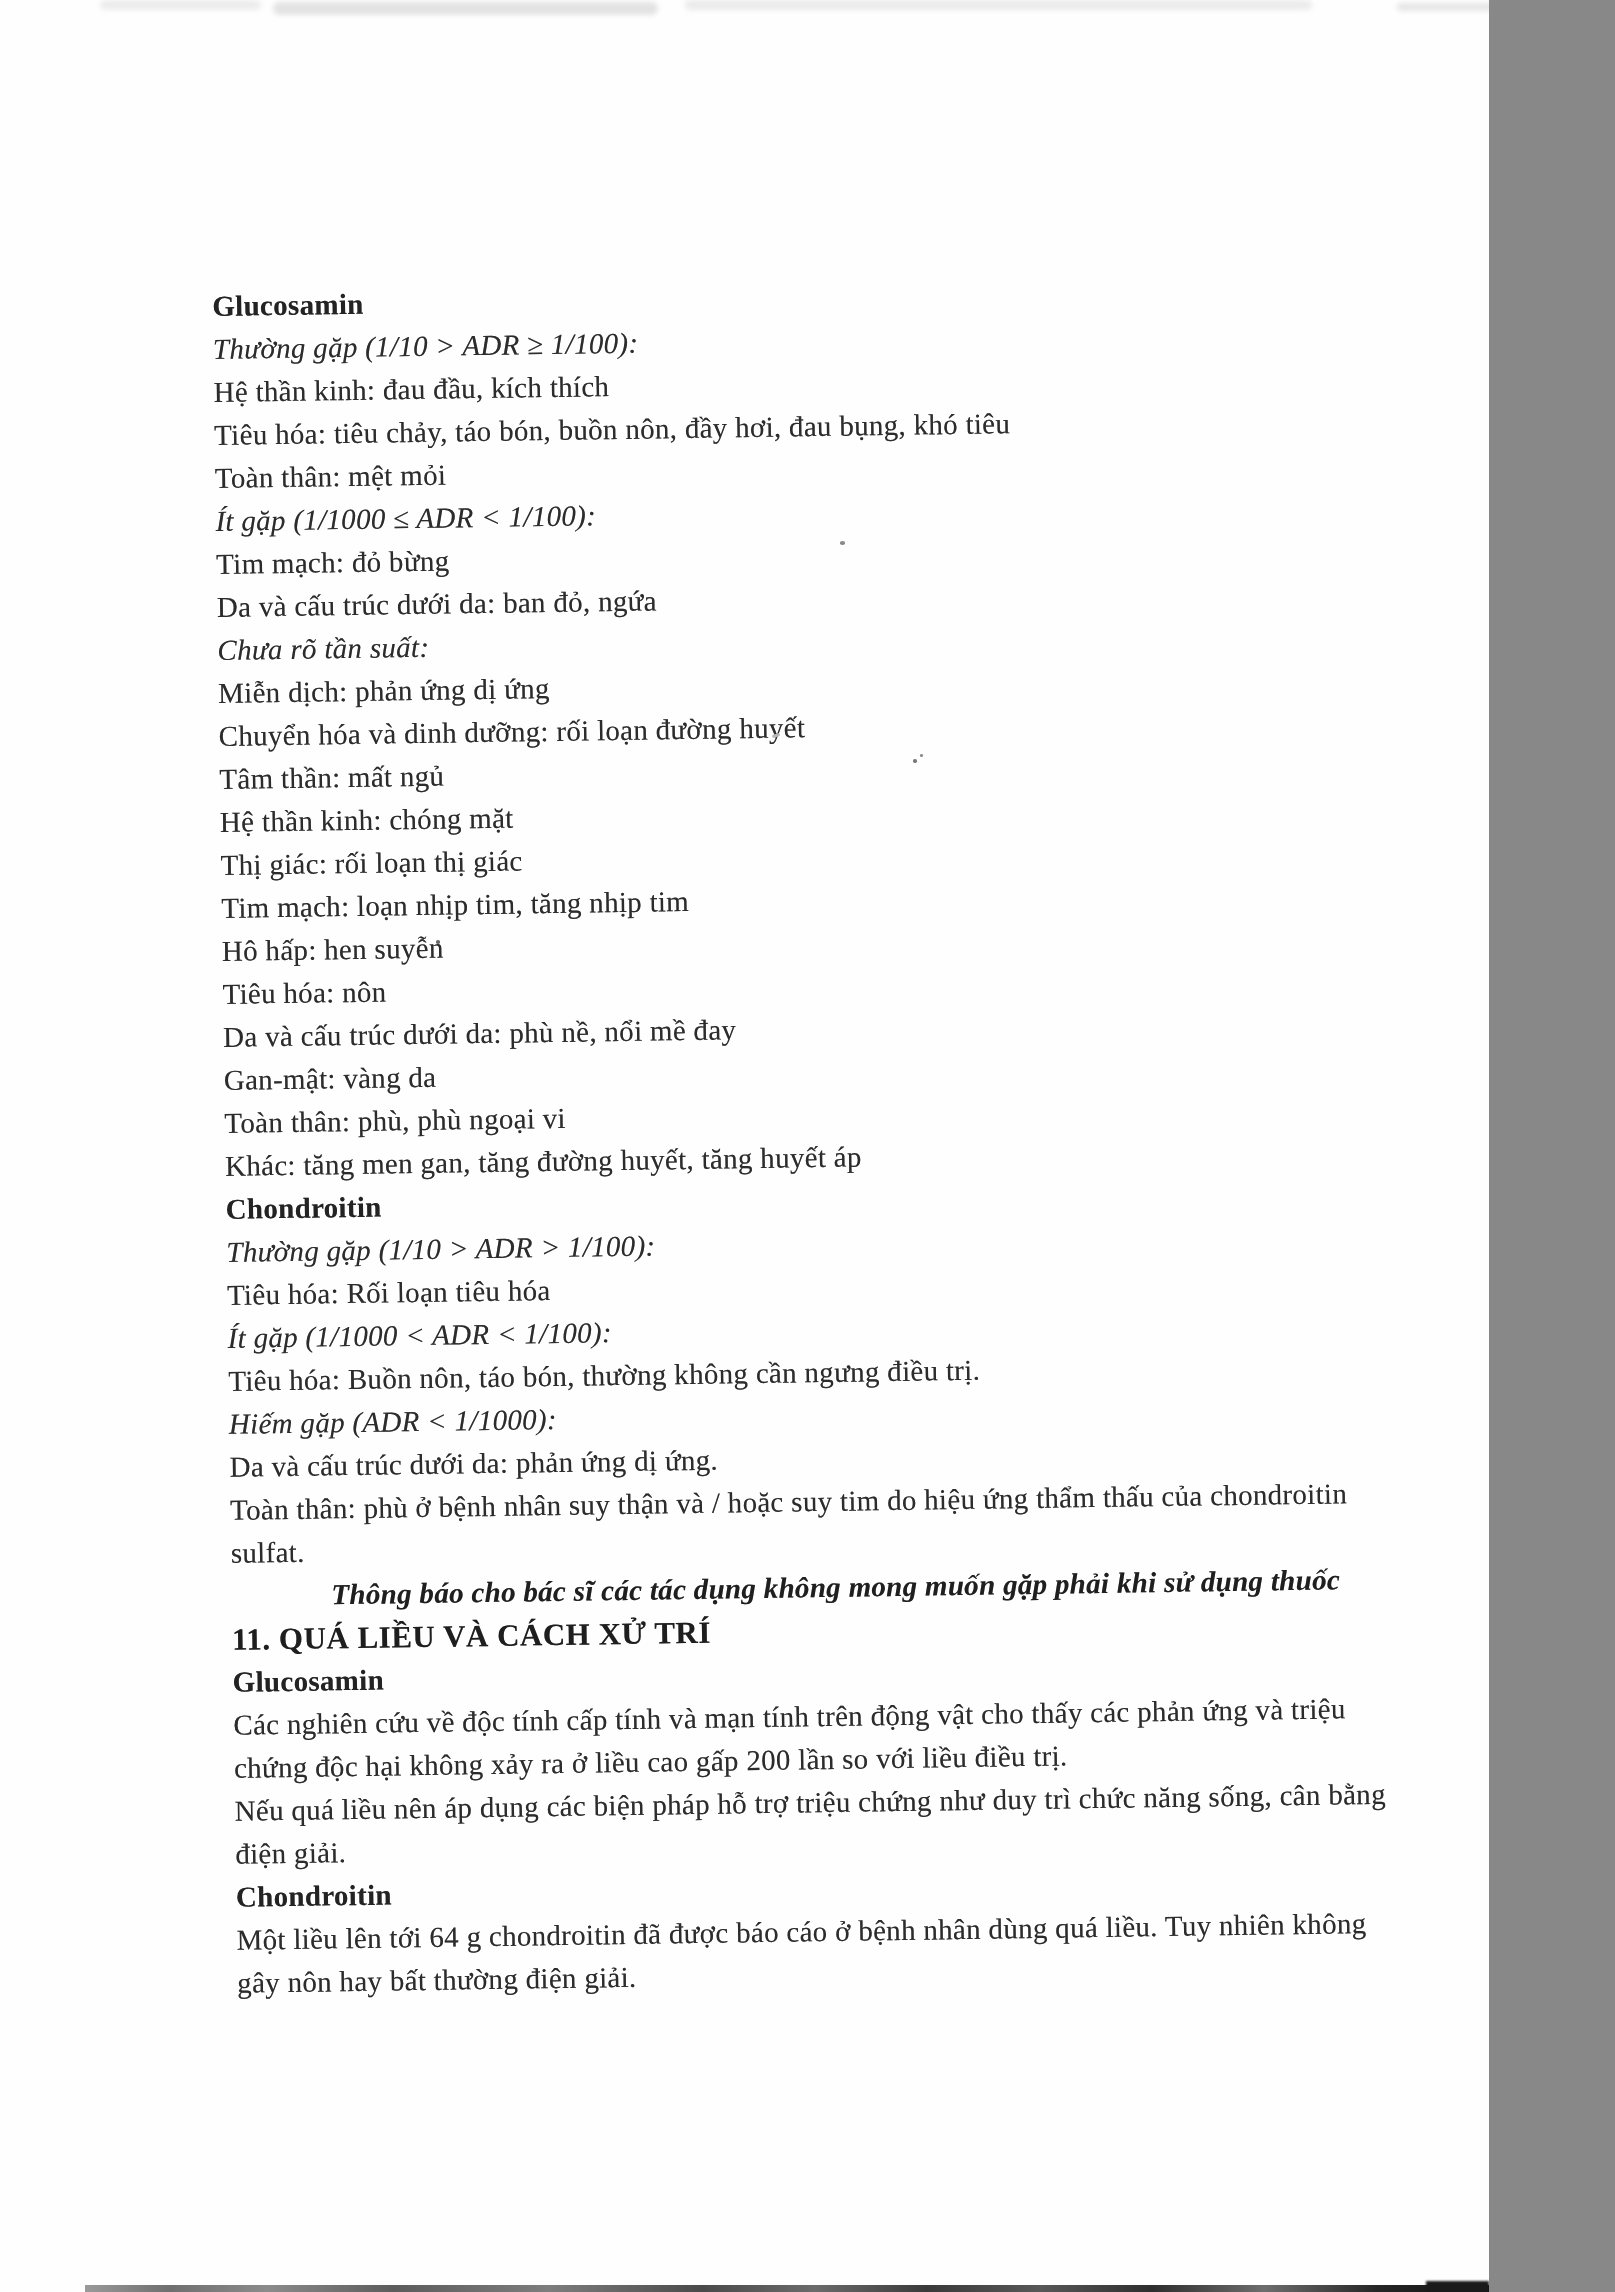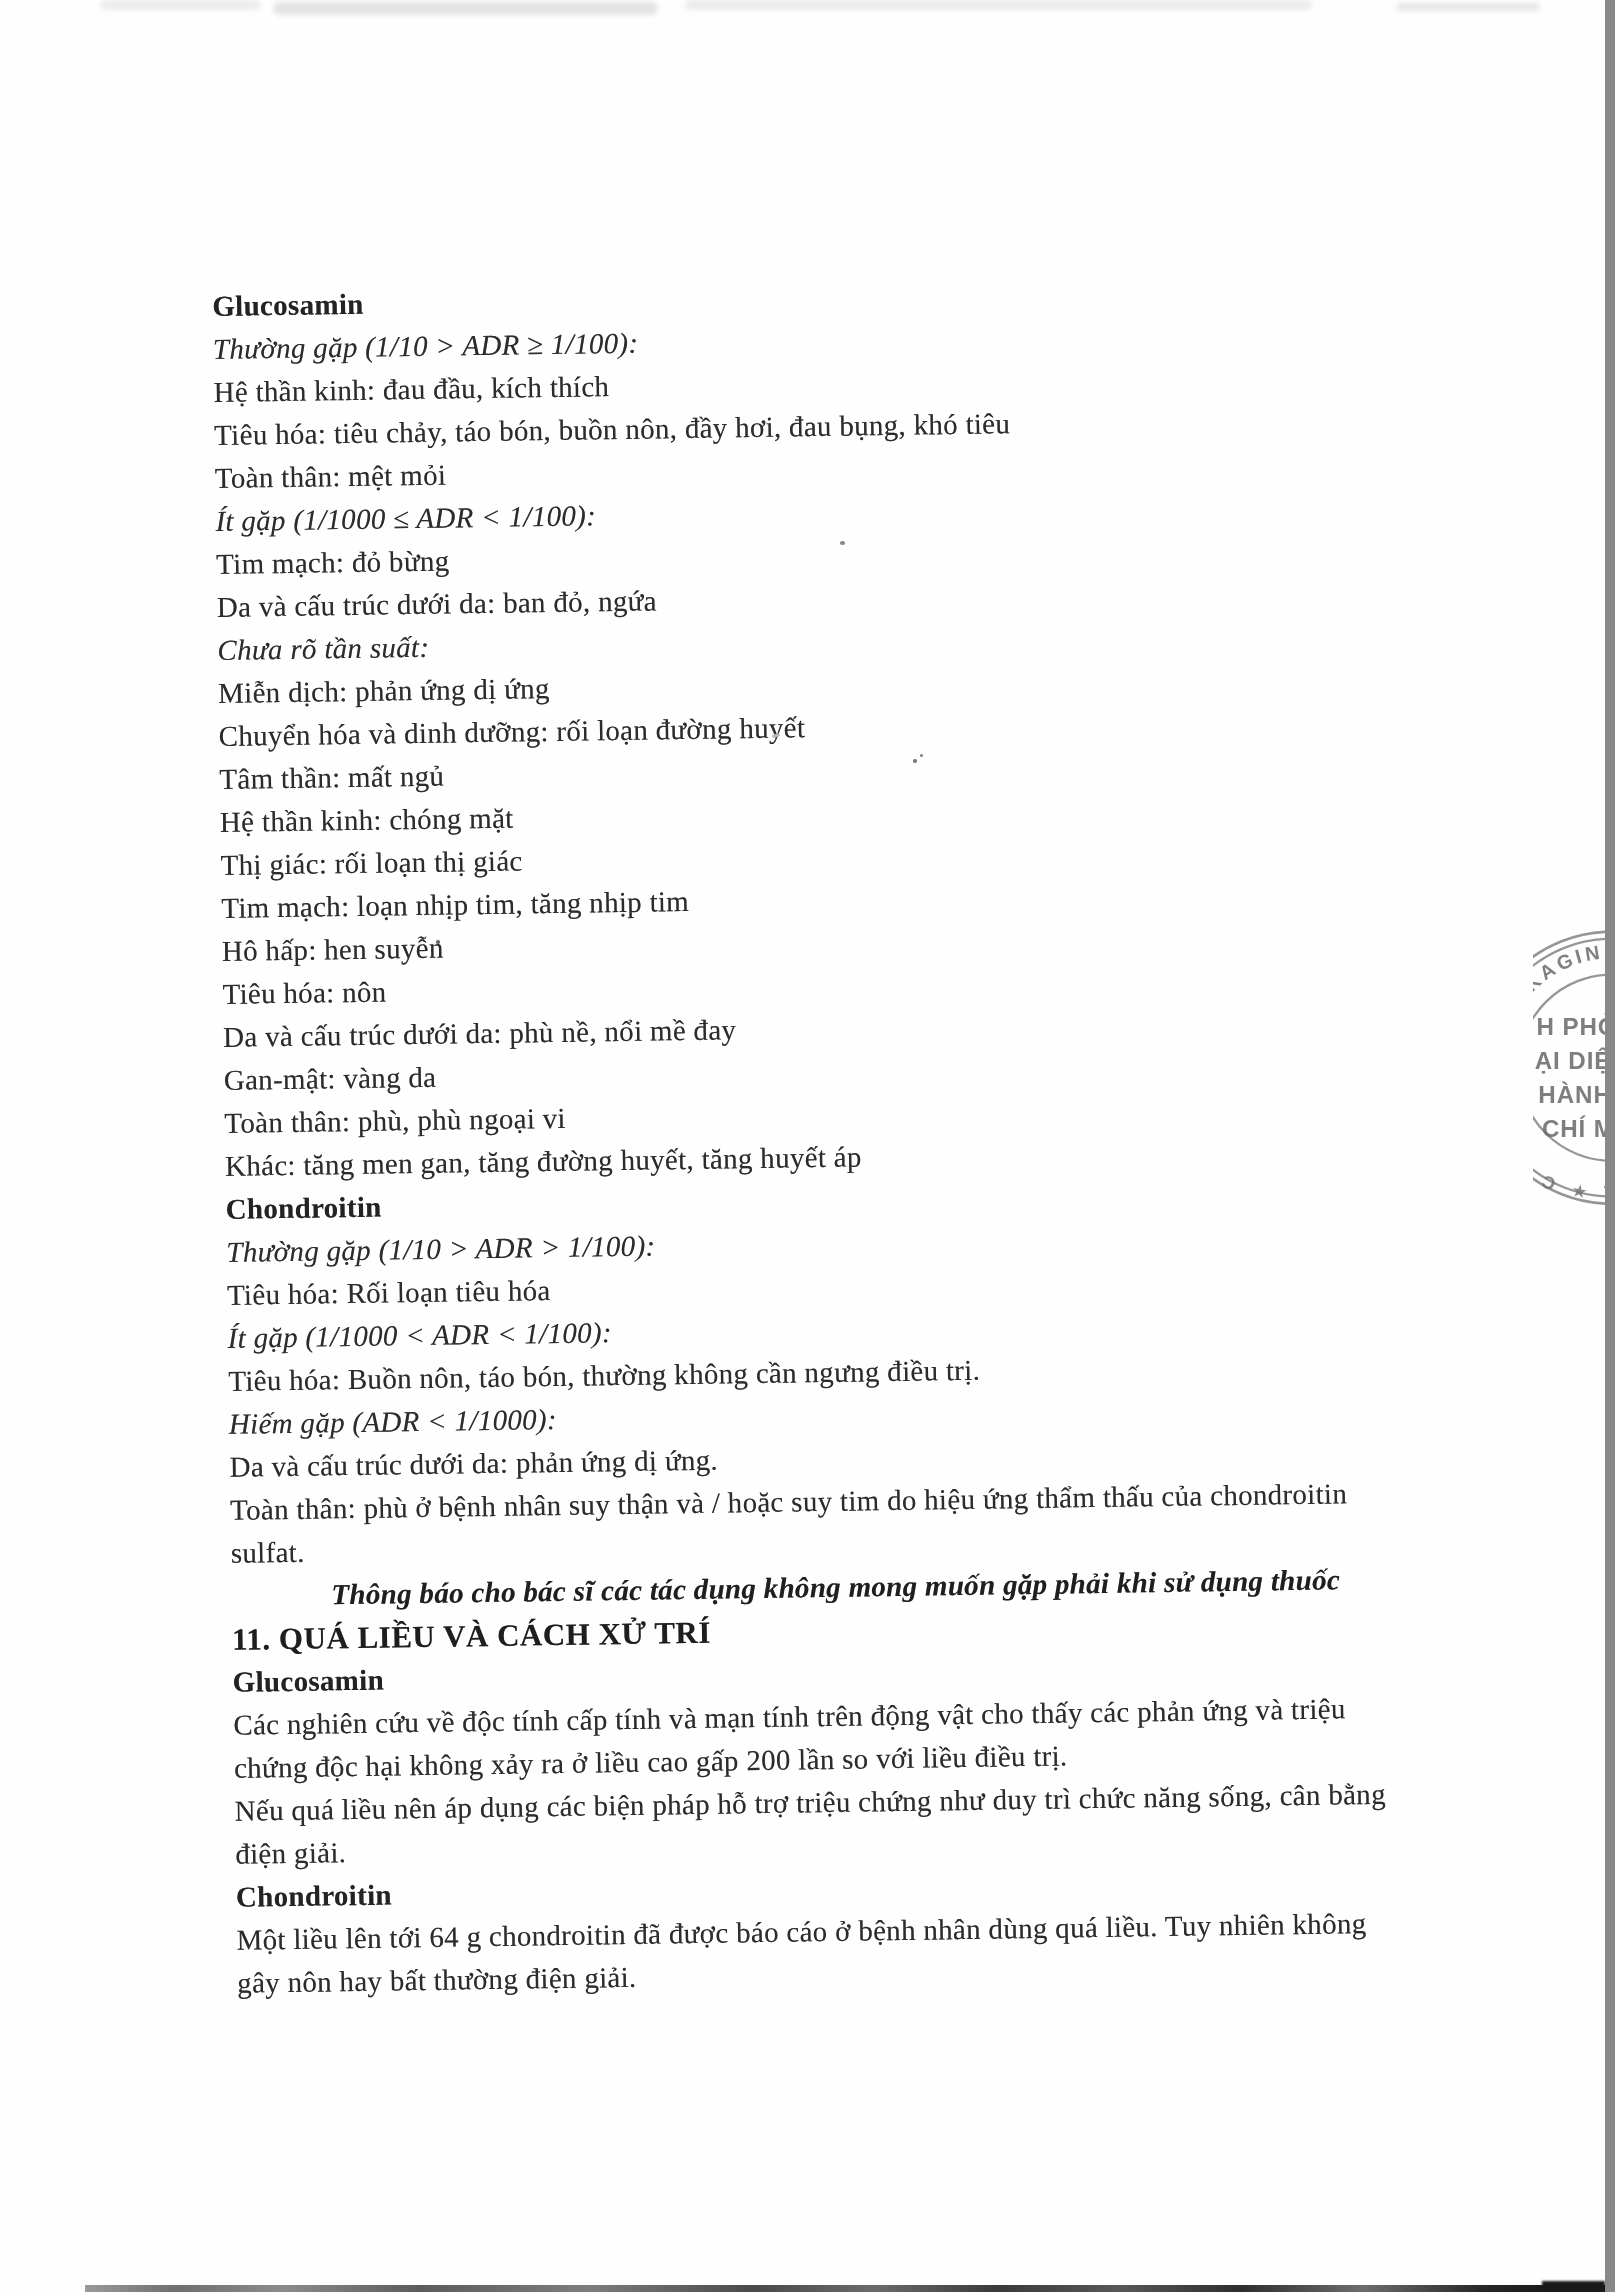--- a/index.html
+++ b/index.html
@@ -1,18 +1,18 @@
 <!DOCTYPE html>
 <html style="font-size:14.3px"><head>
 <meta charset="utf-8">
 <style>
   html,body{margin:0;padding:0;background:#888;}
   .page{
     position:relative;
-    width:1605px;height:2293px;
+    width:1489px;height:2293px;
     background:#fefefe;
     overflow:hidden;
     font-family:"Liberation Serif","DejaVu Serif",serif;
     color:#2c2c2c;
   }
   
   .content{
     position:absolute;
     left:212px;top:285px;
     width:1308px;

